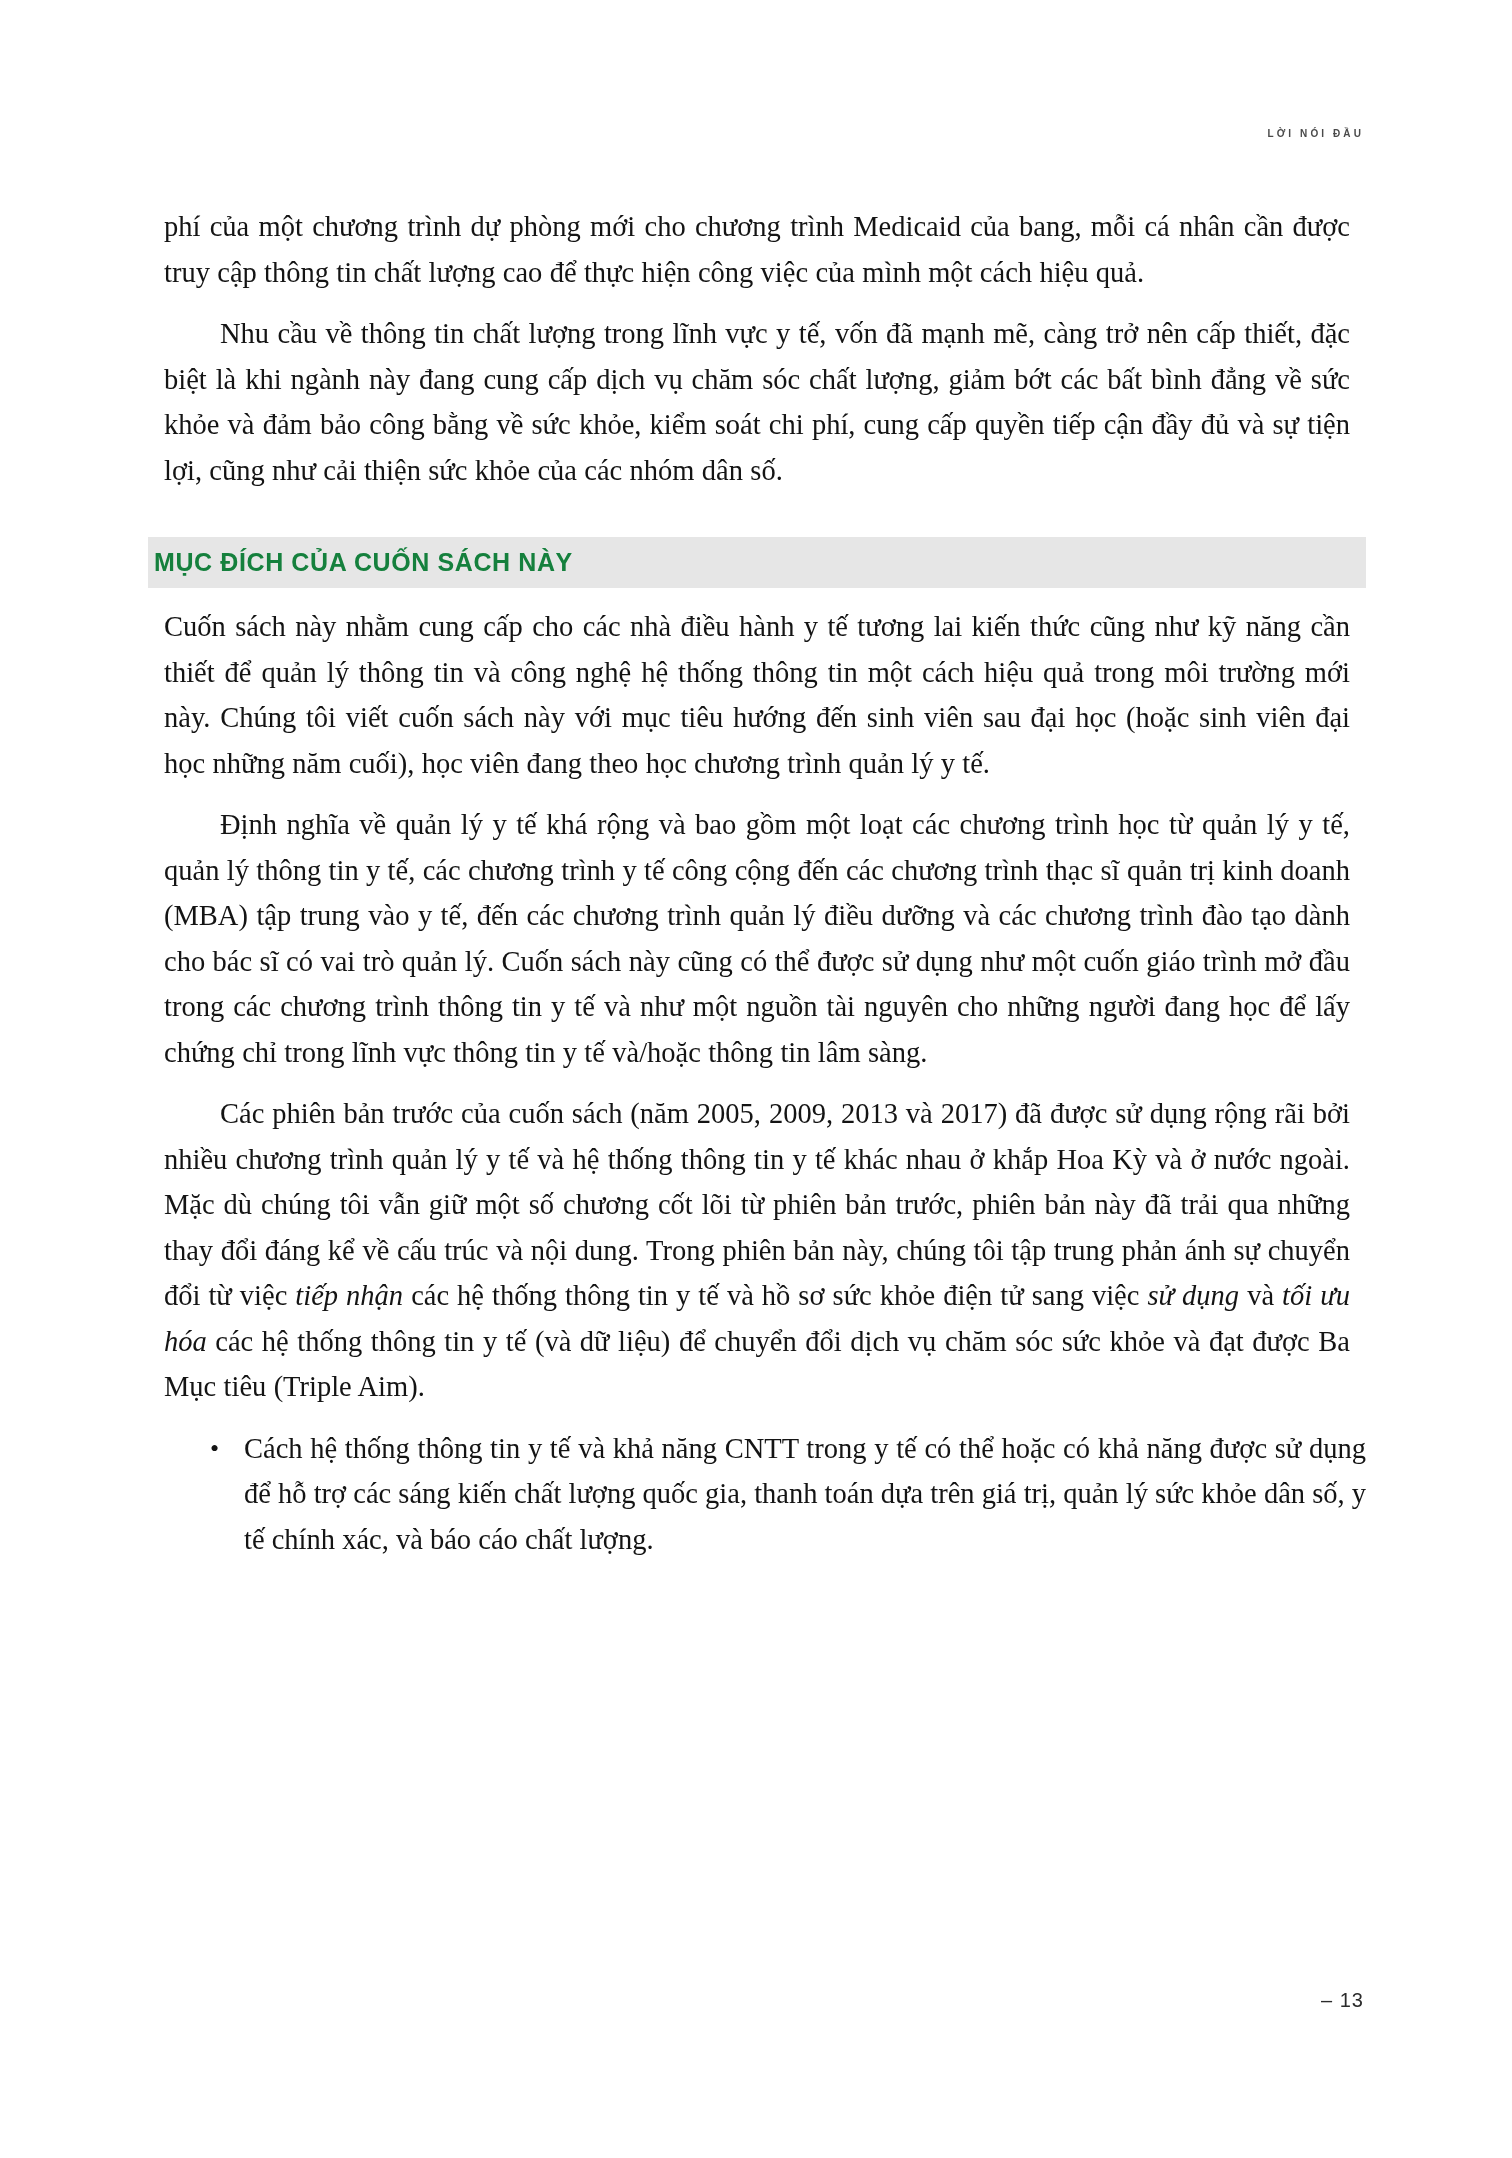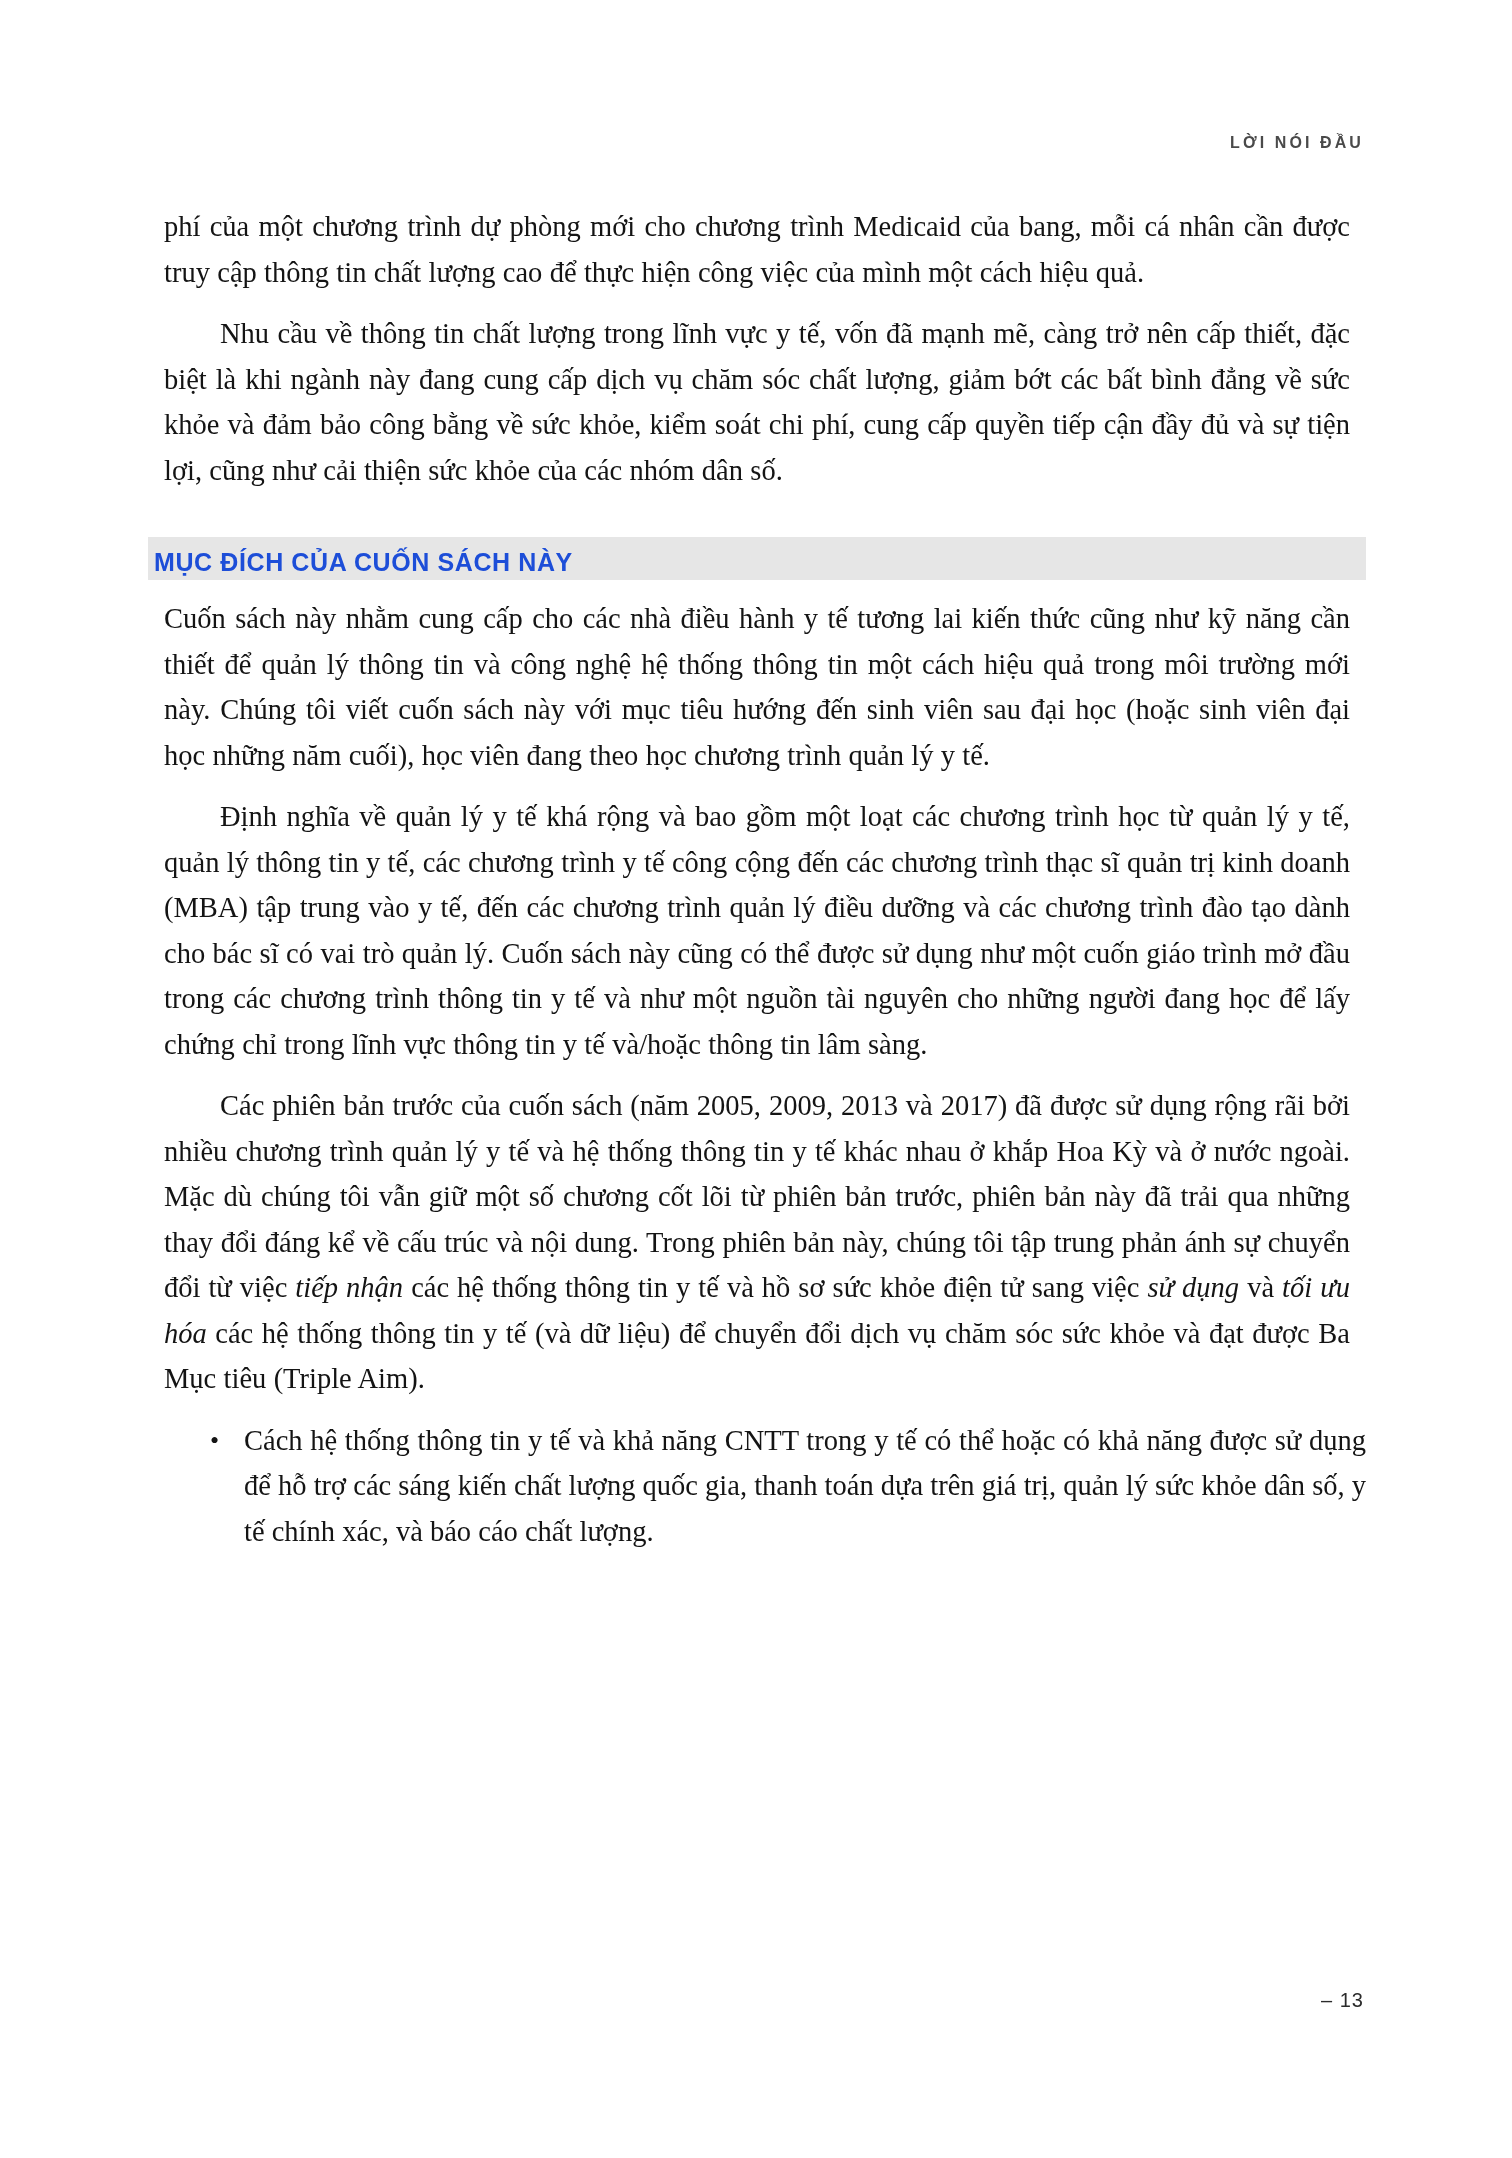--- a/index.html
+++ b/index.html
@@ -17,24 +17,24 @@
   }
   .page {
     position: absolute;
     top: 0; left: 0;
     width: 1512px;
     height: 2158px;
     box-sizing: border-box;
   }
   .running-head {
     position: absolute;
-    top: 134px;
+    top: 128px;
     right: 148px;
     font-family: "Liberation Sans", sans-serif;
-    font-size: 16px;
+    font-size: 10px;
     letter-spacing: 3.1px;
     color: #4a4a4a;
     font-weight: 600;
     text-transform: uppercase;
     white-space: nowrap;
   }
   .content {
     position: absolute;
     top: 188px;
     left: 148px;
@@ -52,22 +52,22 @@
   p.indented {
     text-indent: 56px;
   }
   .section-heading {
     margin: 44px 0 0 0;
     background: #e6e6e6;
     font-family: "Liberation Sans", sans-serif;
     font-size: 25px;
     font-weight: 700;
     letter-spacing: 0.6px;
-    color: #1d4ed8;
-    padding: 11px 10px 3px 6px;
+    color: #15803d;
+    padding: 11px 10px 11px 6px;
     box-sizing: border-box;
     width: 100%;
   }
   ul.bullets {
     margin: 8px 0 0 0;
     padding: 0;
     list-style: none;
   }
   ul.bullets li {
     position: relative;

